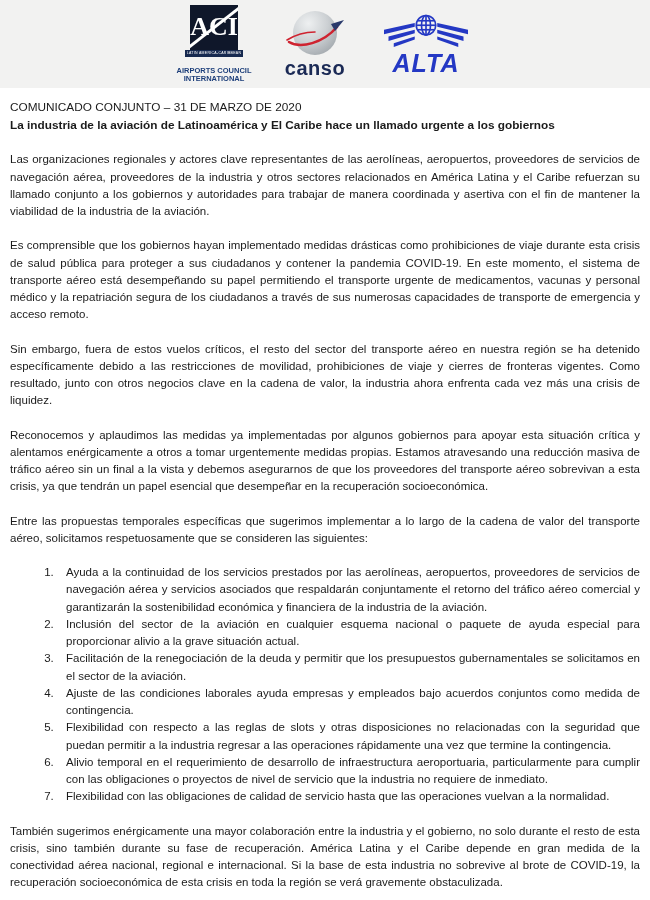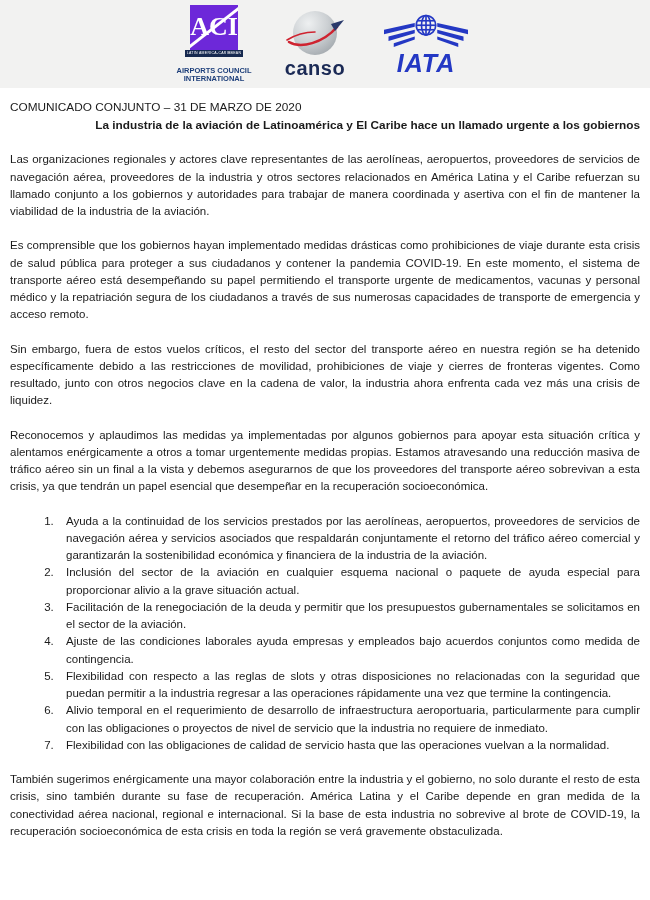--- a/index.html
+++ b/index.html
@@ -18,21 +18,21 @@
     display: flex;
     align-items: center;
     justify-content: center;
     gap: 26px;
   }
 
   
   .logo-aci { display: flex; flex-direction: column; align-items: center; width: 72px; }
   .aci-box {
     position: relative; width: 48px; height: 45px;
-    background: #6d28d9; overflow: hidden;
+    background: #0f172a; overflow: hidden;
     display: flex; align-items: center; justify-content: center;
   }
   .aci-acronym {
     font-family: "Liberation Serif", serif; font-weight: bold;
     color: #ffffff; font-size: 26px; line-height: 1; position: relative; z-index: 1;
   }
   .aci-swoosh {
     position: absolute; width: 100px; height: 2.5px; background: #ffffff;
     transform: rotate(-38deg); left: -26px; top: 21px; z-index: 2;
   }
@@ -75,21 +75,21 @@
     color: #2438c4; letter-spacing: 1px; line-height: 1; margin-top: 0;
   }
 
   
   .doc {
     padding: 11px 10px 0 10px;
     font-size: 11.5px;
     line-height: 1.5;
   }
   .doc-title { text-align: left; margin: 0; font-weight: normal; font-size: 11.8px; }
-  .doc-subtitle { text-align: right; margin: 0 0 17px; font-weight: bold; font-size: 11.8px; }
+  .doc-subtitle { text-align: left; margin: 0 0 17px; font-weight: bold; font-size: 11.8px; }
   p.body-par { margin: 0 0 17px; text-align: justify; }
   p.body-par:last-child { margin-bottom: 0; }
   ol.proposals { margin: 16px 0 17px; padding-left: 47px; }
   ol.proposals li { padding-left: 9px; text-align: justify; }
 </style>
 </head>
 <body>
 
 <div class="header-band">
 
@@ -130,34 +130,35 @@
       </g>
       <g fill="#2438c4">
         <path d="M4 22 L45 13 L45 18 L4 28 Z"></path>
         <path d="M10 31 L45 22 L45 26.5 L10 37 Z"></path>
         <path d="M17 40 L45 31 L45 35 L17 45 Z"></path>
         <path d="M116 22 L75 13 L75 18 L116 28 Z"></path>
         <path d="M110 31 L75 22 L75 26.5 L110 37 Z"></path>
         <path d="M103 40 L75 31 L75 35 L103 45 Z"></path>
       </g>
     </svg>
-    <span class="iata-text">IATA</span>
+    <span class="iata-text">ALTA</span>
   </div>
 
 </div>
 
 <div class="doc">
 
   <h1 class="doc-title">COMUNICADO CONJUNTO – 31 DE MARZO DE 2020</h1>
   <h2 class="doc-subtitle">La industria de la aviación de Latinoamérica y El Caribe hace un llamado urgente a los gobiernos</h2>
 
   <p class="body-par">Las organizaciones regionales y actores clave representantes de las aerolíneas, aeropuertos, proveedores de servicios de navegación aérea, proveedores de la industria y otros sectores relacionados en América Latina y el Caribe refuerzan su llamado conjunto a los gobiernos y autoridades para trabajar de manera coordinada y asertiva con el fin de mantener la viabilidad de la industria de la aviación.</p>
   <p class="body-par">Es comprensible que los gobiernos hayan implementado medidas drásticas como prohibiciones de viaje durante esta crisis de salud pública para proteger a sus ciudadanos y contener la pandemia COVID-19. En este momento, el sistema de transporte aéreo está desempeñando su papel permitiendo el transporte urgente de medicamentos, vacunas y personal médico y la repatriación segura de los ciudadanos a través de sus numerosas capacidades de transporte de emergencia y acceso remoto.</p>
   <p class="body-par">Sin embargo, fuera de estos vuelos críticos, el resto del sector del transporte aéreo en nuestra región se ha detenido específicamente debido a las restricciones de movilidad, prohibiciones de viaje y cierres de fronteras vigentes. Como resultado, junto con otros negocios clave en la cadena de valor, la industria ahora enfrenta cada vez más una crisis de liquidez.</p>
   <p class="body-par">Reconocemos y aplaudimos las medidas ya implementadas por algunos gobiernos para apoyar esta situación crítica y alentamos enérgicamente a otros a tomar urgentemente medidas propias. Estamos atravesando una reducción masiva de tráfico aéreo sin un final a la vista y debemos asegurarnos de que los proveedores del transporte aéreo sobrevivan a esta crisis, ya que tendrán un papel esencial que desempeñar en la recuperación socioeconómica.</p>
+  <p class="body-par">Entre las propuestas temporales específicas que sugerimos implementar a lo largo de la cadena de valor del transporte aéreo, solicitamos respetuosamente que se consideren las siguientes:</p>
 
   <ol class="proposals">
     <li>Ayuda a la continuidad de los servicios prestados por las aerolíneas, aeropuertos, proveedores de servicios de navegación aérea y servicios asociados que respaldarán conjuntamente el retorno del tráfico aéreo comercial y garantizarán la sostenibilidad económica y financiera de la industria de la aviación.</li>
     <li>Inclusión del sector de la aviación en cualquier esquema nacional o paquete de ayuda especial para proporcionar alivio a la grave situación actual.</li>
     <li>Facilitación de la renegociación de la deuda y permitir que los presupuestos gubernamentales se solicitamos en el sector de la aviación.</li>
     <li>Ajuste de las condiciones laborales ayuda empresas y empleados bajo acuerdos conjuntos como medida de contingencia.</li>
     <li>Flexibilidad con respecto a las reglas de slots y otras disposiciones no relacionadas con la seguridad que puedan permitir a la industria regresar a las operaciones rápidamente una vez que termine la contingencia.</li>
     <li>Alivio temporal en el requerimiento de desarrollo de infraestructura aeroportuaria, particularmente para cumplir con las obligaciones o proyectos de nivel de servicio que la industria no requiere de inmediato.</li>
     <li>Flexibilidad con las obligaciones de calidad de servicio hasta que las operaciones vuelvan a la normalidad.</li>
   </ol>

